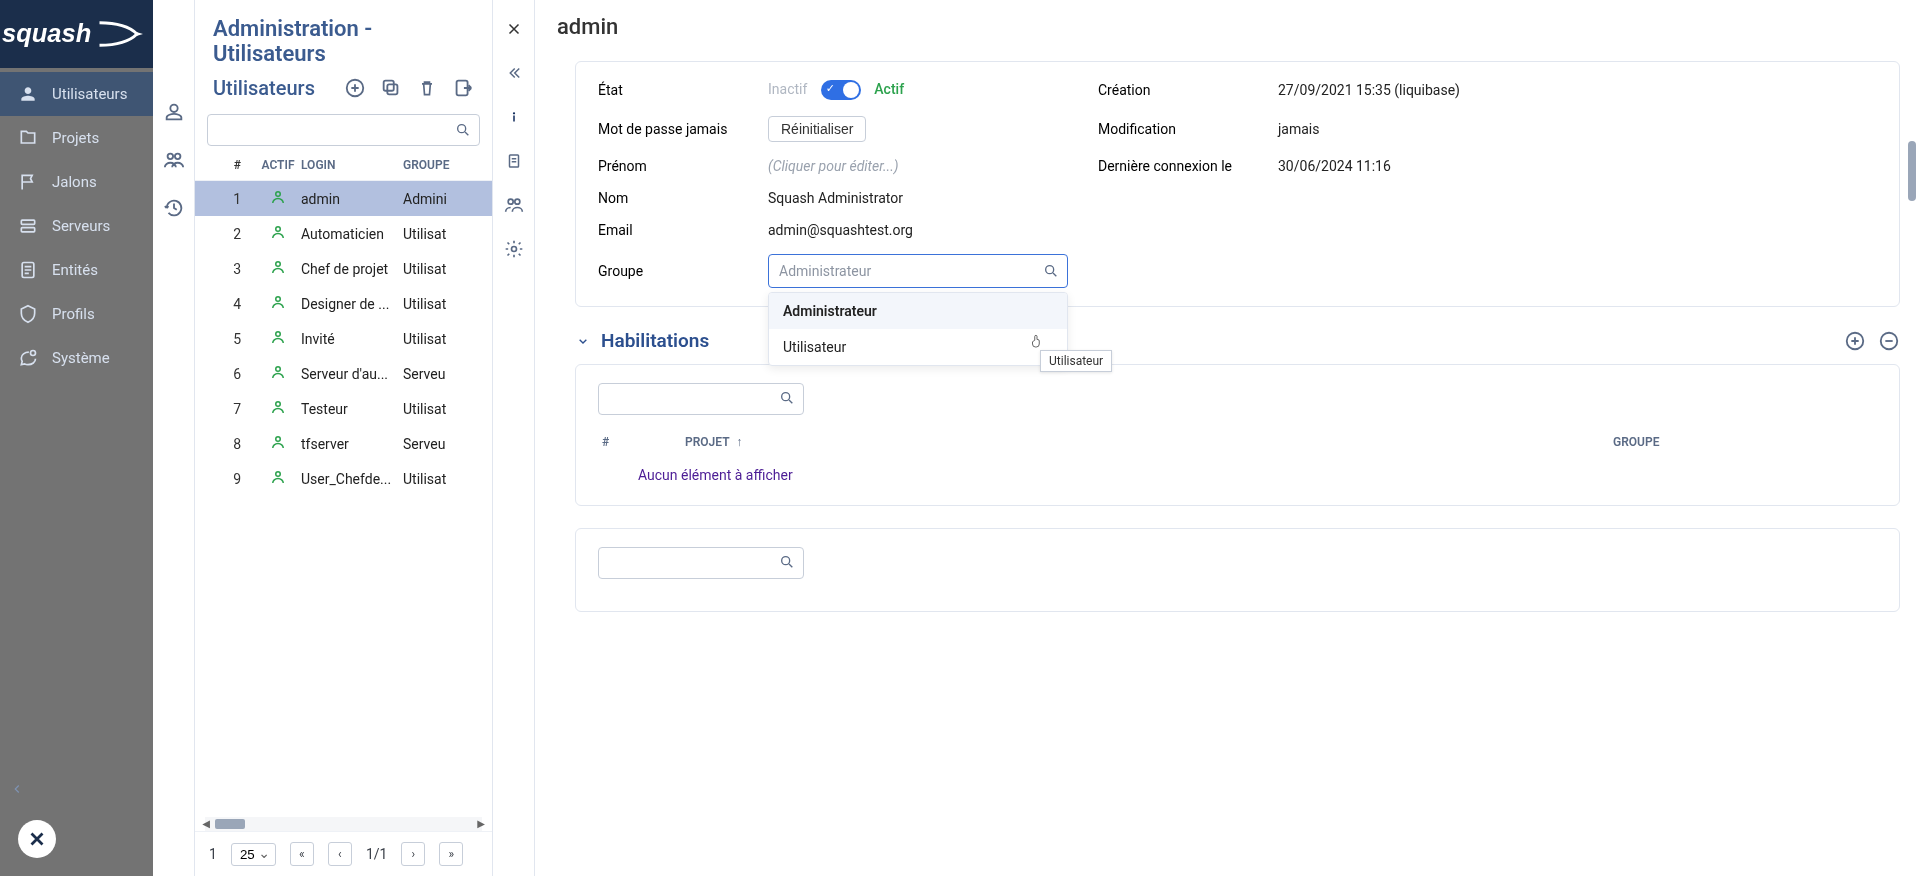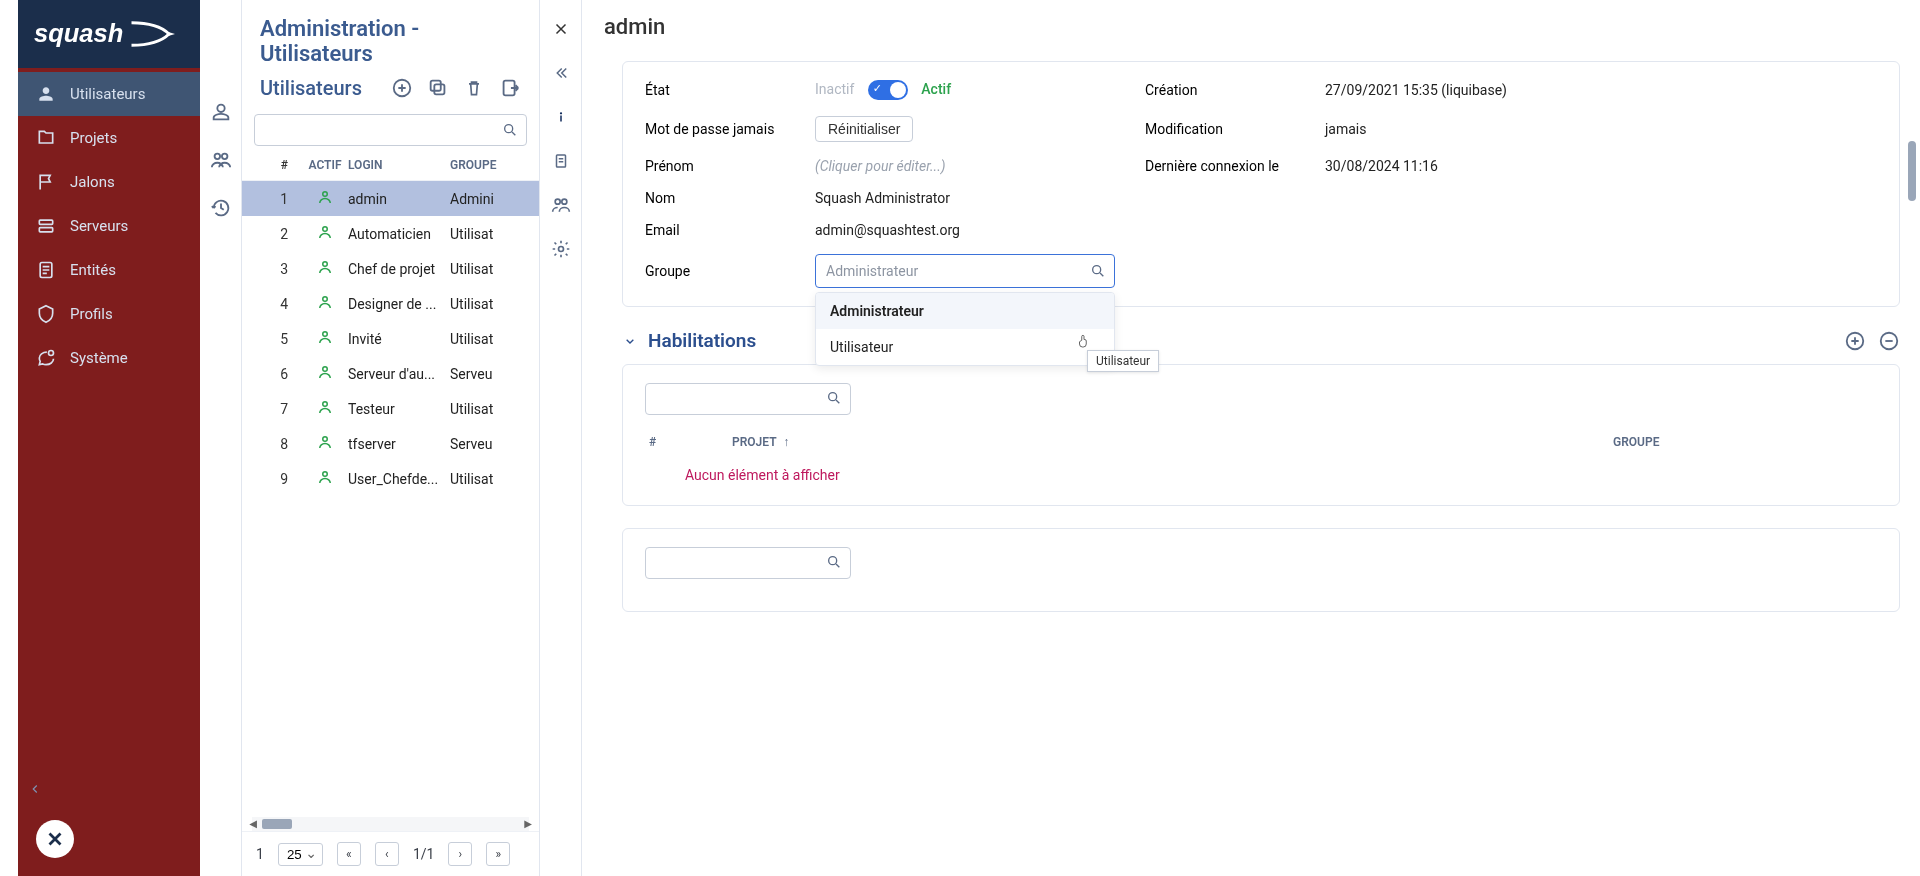--- a/index.html
+++ b/index.html
@@ -1,19 +1,19 @@
 <!DOCTYPE html>
 <html><head>
 <meta charset="utf-8">
 <style>
   * { box-sizing: border-box; margin: 0; padding: 0; }
   body { font-family: -apple-system, BlinkMacSystemFont, "Segoe UI", Roboto, Arial, sans-serif; font-size: 14px; color: #222; background: #fff; width: 1920px; height: 876px; overflow: hidden; }
   .app { display: flex; height: 100%; }
   
-  .nav { width: 182px; background: #7f1d1d; color: #d7e0ee; display: flex; flex-direction: column; margin-left: 18px; }
+  .nav { width: 153px; background: #737373; color: #d7e0ee; display: flex; flex-direction: column; }
   .logo { height: 68px; display: flex; align-items: center; justify-content: center; background: #1b2e4b; }
   .logo svg { height: 40px; }
   .nav-items { flex: 1; padding-top: 4px; }
   .nav-item { display: flex; align-items: center; gap: 14px; padding: 12px 18px; font-size: 15px; color: #d7e0ee; cursor: pointer; }
   .nav-item.active { background: #3f5573; }
   .nav-item svg { width: 20px; height: 20px; fill: #d7e0ee; }
   .nav-bottom { padding: 18px; }
   .nav-collapse { text-align: right; color: #7f93b3; padding: 6px 10px; }
   .close-circle { width: 38px; height: 38px; border-radius: 50%; background: #fff; display: flex; align-items: center; justify-content: center; cursor: pointer; }
   .close-circle svg { width: 22px; height: 22px; fill: #1b2e4b; }
@@ -86,21 +86,21 @@
   .tooltip { position:absolute; background:#fff; border:1px solid #c7ced9; padding:3px 8px; font-size:12px; color:#333; box-shadow:0 1px 3px rgba(0,0,0,0.1); z-index:11; }
   .cursor-hand { position:absolute; width:18px; height:22px; z-index:12; }
   .hab-card { border: 1px solid #e1e6ef; border-radius: 6px; padding: 18px 22px; }
   .hab-search { width: 206px; border:1px solid #c7ced9; border-radius:4px; height:32px; position:relative; margin-bottom:14px; }
   .hab-search .mag { position:absolute; right:8px; top:6px; color:#5a6a85; }
   .hab-head { display:flex; font-size:12px; color:#5a6a85; font-weight:600; padding: 6px 4px 10px; }
   .hab-head .sort { margin-left:4px; }
   .hab-col-num { width:40px; }
   .hab-col-proj { flex: 1; margin-left: 43px; }
   .hab-col-profil { width:260px; }
-  .hab-empty { color:#be185d; padding: 8px 4px 4px 40px; }
+  .hab-empty { color:#4c1d95; padding: 8px 4px 4px 40px; }
   .scrollbar-v { position:absolute; right:2px; top:88px; bottom:10px; width:10px; }
   .scrollbar-v .thumb { background:#9aa6b8; width:8px; height:60px; border-radius:4px; position:absolute; top:0; }
   svg { display:block; }
 </style>
 </head>
 <body>
 
 <div class="app">
 
   <div class="nav">
@@ -421,21 +421,21 @@
             <div class="val">27/09/2021 15:35 (liquibase)</div>
 
             <div class="lbl">Mot de passe jamais</div>
             <div class="val"><button class="btn-outline">Réinitialiser</button></div>
             <div class="lbl">Modification</div>
             <div class="val">jamais</div>
 
             <div class="lbl">Prénom</div>
             <div class="val placeholder">(Cliquer pour éditer...)</div>
             <div class="lbl">Dernière connexion le</div>
-            <div class="val">30/08/2024 11:16</div>
+            <div class="val">30/06/2024 11:16</div>
 
             <div class="lbl">Nom</div>
             <div class="val">Squash Administrator</div>
             <div></div>
               <div></div>
 
             <div class="lbl">Email</div>
             <div class="val">admin@squashtest.org</div>
             <div></div>
               <div></div>

